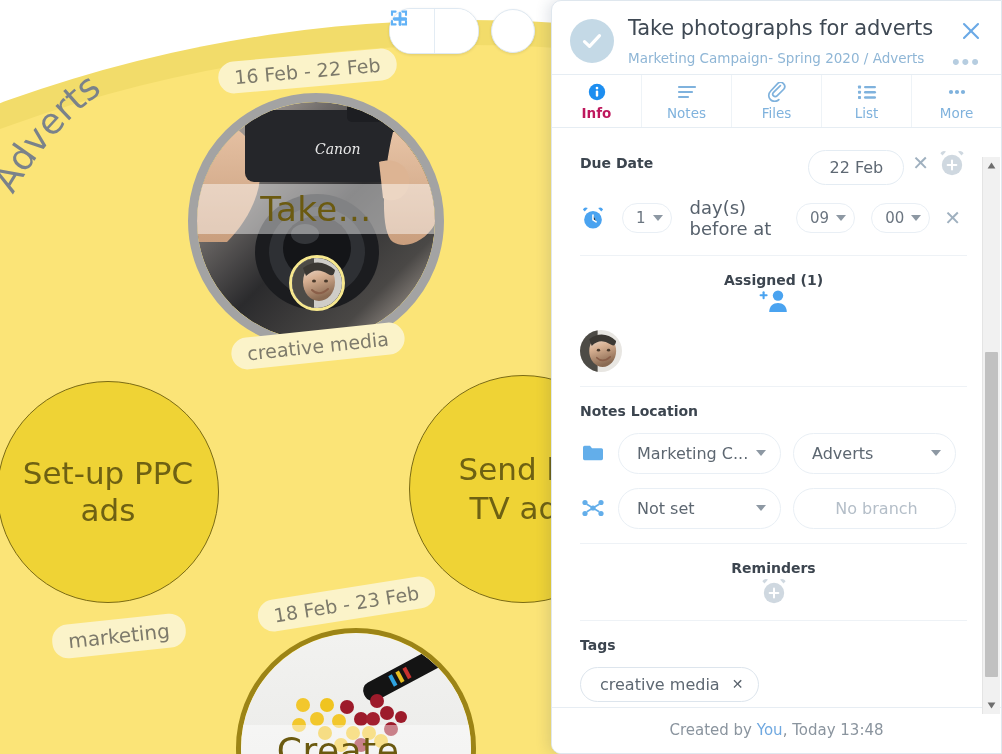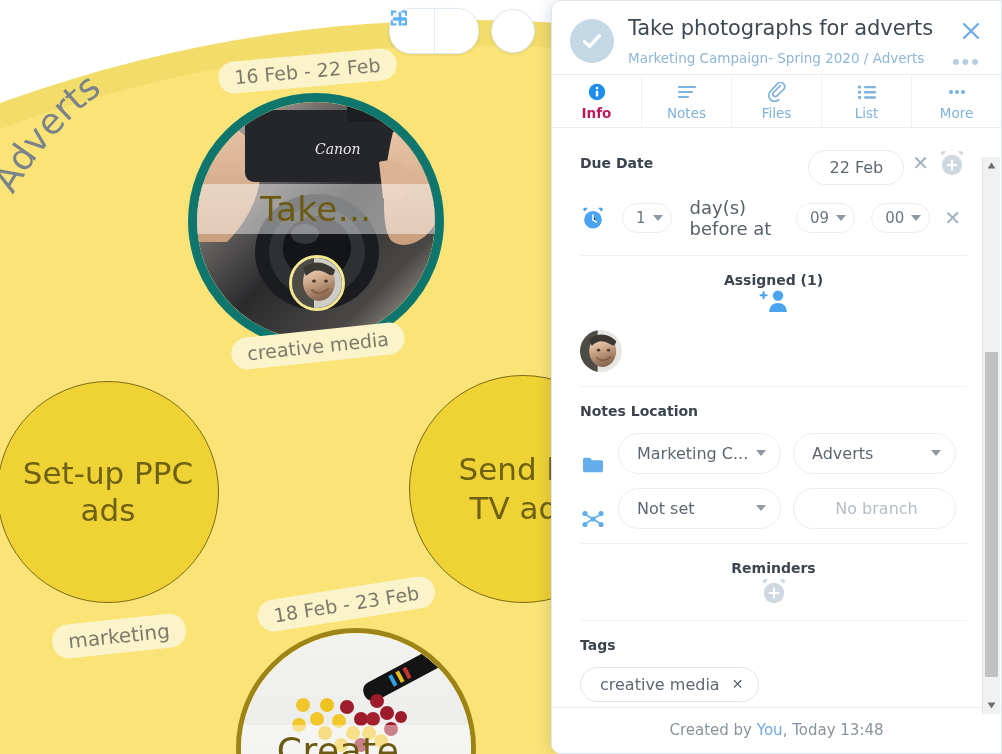--- a/index.html
+++ b/index.html
@@ -292,21 +292,21 @@
   .sec-row { display:flex; align-items:center; justify-content:space-between;flex-direction:column; }
   .avatar-lg {
     width: 42px; height: 42px;
     border-radius: 50%;
     overflow: hidden;
     margin-top: 16px;
     cursor: pointer;
   }
   .loc-row {
     display: flex;
-    align-items: flex-end;
+    align-items: center;
     gap: 12px;
     margin-top: 14px;
   }
   .loc-ico { width: 26px; display: flex; justify-content: center; }
   .big-sel {
     flex: 1;
     border: 1px solid #e9eff5;
     border-radius: 22px;
     padding: 10px 14px 10px 18px;
     display: flex;
@@ -446,21 +446,21 @@
               <path d="M17 7 V3.6 H13.4"></path>
             <path d="M3 13 V16.4 H6.6"></path>
               <path d="M17 13 V16.4 H13.4"></path>
           </g>
         </svg>
       </button>
     </div>
 
     <div class="date-pill" style="left:218px;top:55px;transform:rotate(-5deg);">16 Feb - 22 Feb</div>
 
-    <div class="photo-node" style="left:188px;top:93px;width:256px;height:256px;border:9px solid #0f766e;">
+    <div class="photo-node" style="left:188px;top:93px;width:256px;height:256px;border:9px solid #a3a3a3;">
       <div class="inner">
         <svg width="238" height="238" viewBox="0 0 238 238">
           <rect width="238" height="238" fill="url(#camGrad)"></rect>
 
           <path d="M-10 20 C 25 10, 55 30, 62 60 C 68 88, 50 120, 30 140 L -10 140 Z" fill="url(#skinGrad)"></path>
 
           <rect x="48" y="8" width="150" height="72" rx="9" fill="#25262a"></rect>
           <rect x="150" y="0" width="36" height="20" rx="5" fill="#1d1e22"></rect>
           <text x="118" y="52" font-family="DejaVu Serif, serif" font-size="14" fill="#e8e8e8" font-style="italic">Canon</text>
 

